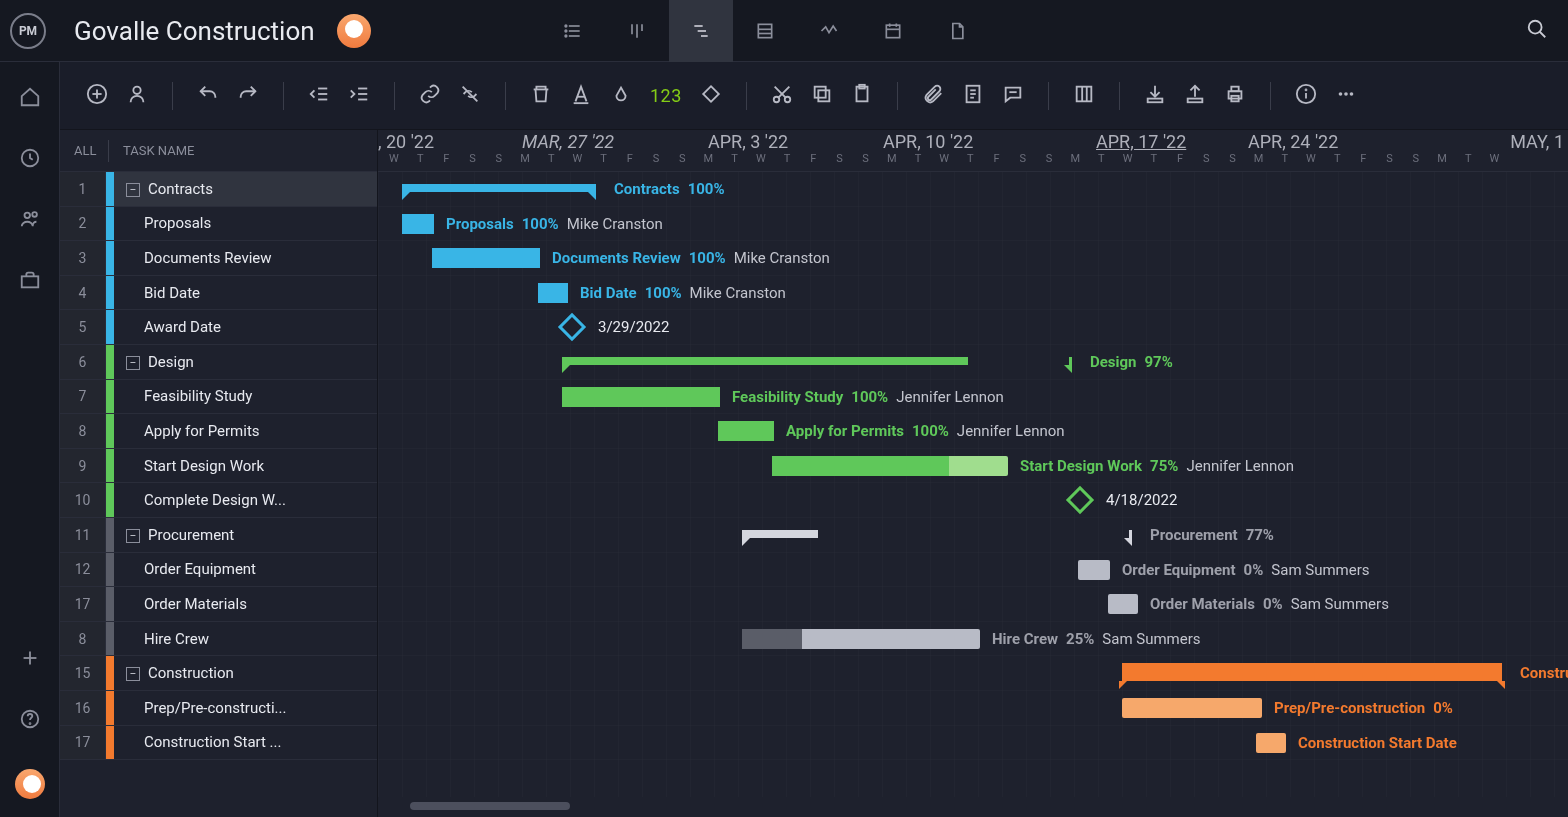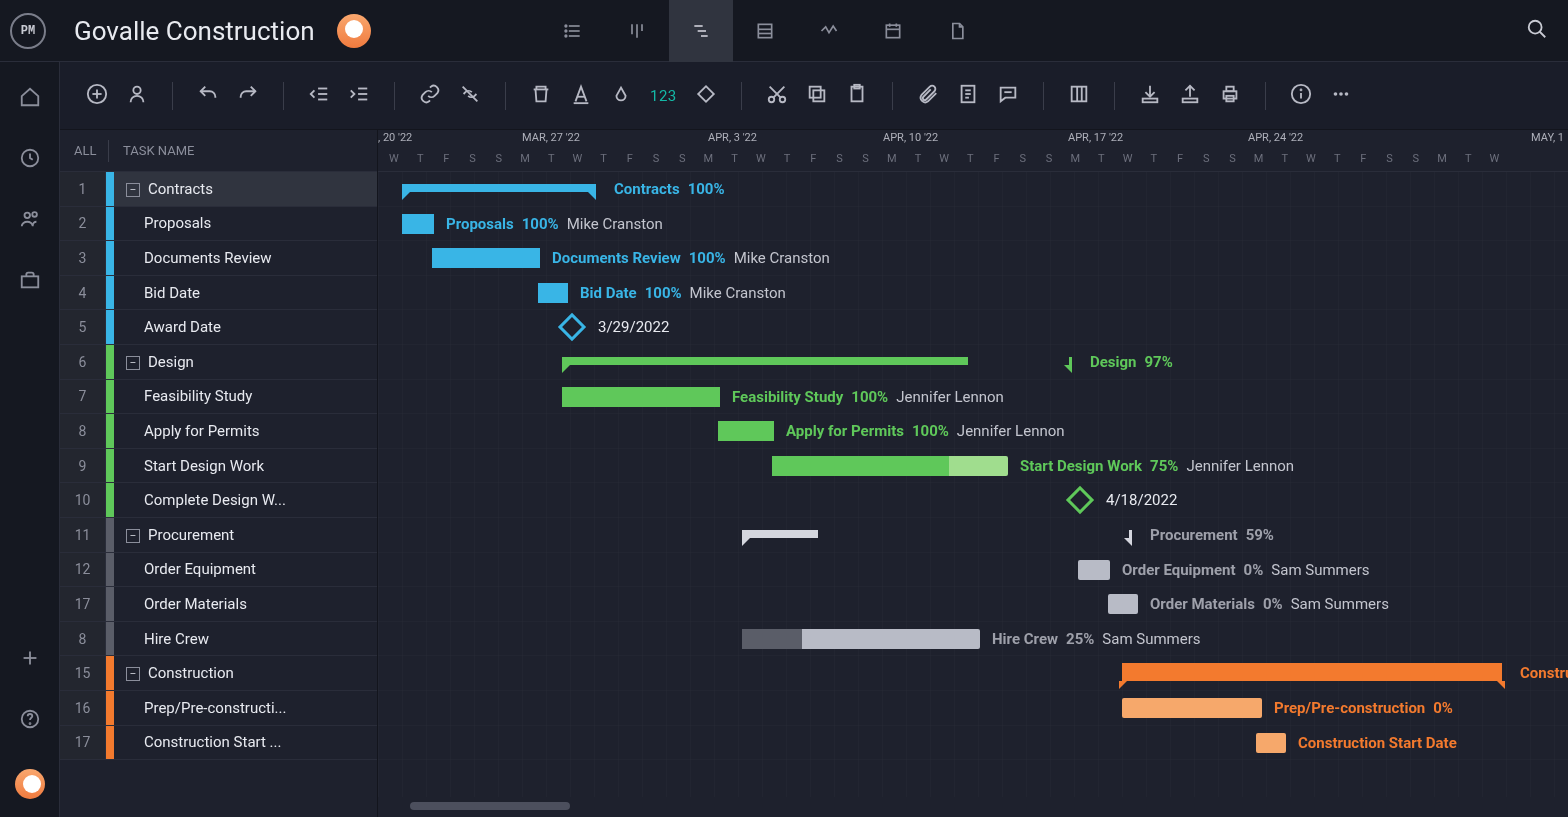--- a/index.html
+++ b/index.html
@@ -22,21 +22,20 @@
     padding: 0 20px 0 10px;
     border-bottom: 1px solid #2a2d3a;
     background: #151821;
   }
   .logo {
     width: 36px; height: 36px; border-radius: 50%;
     border: 2px solid #7a7d8a;
     display: flex; align-items: center; justify-content: center;
     font-size: 12px; font-weight: 700; color: #c9cbd4;
     margin-right: 28px;
-    font-family: Liberation Mono, monospace;
   }
   .projtitle { font-size: 26px; color: #e8eaf0; font-weight: 400; margin-right: 22px; }
   .avatar {
     width: 34px; height: 34px; border-radius: 50%;
     background: linear-gradient(#f9a76e, #f07b3f);
     position: relative;
   }
   .avatar::after {
     content:""; position:absolute; left:8px; top:6px; width:18px; height:18px;
     border-radius:50%; background:#fff;
@@ -69,21 +68,21 @@
   .main { flex:1; display:flex; flex-direction:column; overflow:hidden; }
 
   
   .toolbar {
     height:68px; display:flex; align-items:center;
     padding:0 26px; gap:18px; color:#b7b9c4;
     background:#1a1d29; border-bottom:1px solid #13151d;
   }
   .tb-sep { width:1px; height:28px; background:#3a3d4a; margin:0 6px; }
   .tb-icon { width:22px; height:22px; color:#b7b9c4; }
-  .tb-num { font-size:15px; color:#14b8a6; letter-spacing:0.5px; }
+  .tb-num { font-size:18px; color:#84cc16; letter-spacing:0.5px; }
 
   
   .content { flex:1; display:flex; overflow:hidden; background:#1e212d; }
 
   
   .tasklist {
     width: 318px; display:flex; flex-direction:column;
     background:#1e212d; border-right:1px solid #13151d;
   }
   .thead {
@@ -118,21 +117,21 @@
 
   
   .gantt {
     flex:1; position:relative; overflow:hidden;
     background:#1e212d;
   }
   .ghead {
     height:42px; border-bottom:1px solid #2a2d3a;
     position:relative; color:#8b8e9b; font-size:12px;
   }
-  .gmajor { position:absolute; top:1px; font-size:11px; color:#aeb0ba; }
+  .gmajor { position:absolute; top:1px; font-size:18px; color:#aeb0ba; }
   .gminor {
     position:absolute; top:22px; font-size:11px; color:#6c6f7c;
     width:24px; text-align:center;
   }
   .gbody {
     position:absolute; left:0; right:0; top:42px; bottom:20px;
     background-image:
       repeating-linear-gradient(to right, rgba(255,255,255,0.02) 0 1px, transparent 1px 24px);
   }
   .grow {
@@ -512,24 +511,24 @@
                 <div class="rownum">17</div>
                 <div class="colorbar bg-orange"></div>
                 <div class="taskname childpad">Construction Start ...</div>
               </div>
             </div>
         </div>
 
         <div class="gantt">
           <div class="ghead" id="ghead">
               <div class="gmajor" style="left: 0px;">, 20 '22</div>
-              <div class="gmajor" style="left: 144px;">MAR, 27 '22</div>
+              <div class="gmajor" style="left: 144px; font-style: italic;">MAR, 27 '22</div>
               <div class="gmajor" style="left: 330px;">APR, 3 '22</div>
               <div class="gmajor" style="left: 505px;">APR, 10 '22</div>
-              <div class="gmajor" style="left: 690px;">APR, 17 '22</div>
+              <div class="gmajor" style="left: 718px; text-decoration: underline;">APR, 17 '22</div>
               <div class="gmajor" style="left: 870px;">APR, 24 '22</div>
               <div class="gmajor" style="right: 4px;">MAY, 1</div>
               <div class="gminor" style="left: 4px;">W</div>
               <div class="gminor" style="left: 30.2px;">T</div>
               <div class="gminor" style="left: 56.4px;">F</div>
               <div class="gminor" style="left: 82.6px;">S</div>
               <div class="gminor" style="left: 108.8px;">S</div>
               <div class="gminor" style="left: 135px;">M</div>
               <div class="gminor" style="left: 161.2px;">T</div>
               <div class="gminor" style="left: 187.4px;">W</div>
@@ -655,21 +654,21 @@
               <div class="grow">
                 <div class="diamond" style="left: 692px; border-color: rgb(95, 200, 90);"></div>
                 <div class="barlabel" style="color: rgb(232, 234, 240); left: 728px;">4/18/2022</div>
               </div>
               <div class="grow">
                 <div class="summarybar c-gray" style="left: 364px; width: 390px; color: rgb(212, 214, 222);">
                   <div class="summaryfill" style="width: 19%;"></div>
                 </div>
                 <div class="barlabel c-gray" style="left: 772px;">
                   <span class="lname">Procurement</span> 
-                  <span class="lperc">59%</span>
+                  <span class="lperc">77%</span>
                 </div>
               </div>
               <div class="grow">
                 <div class="bar bg-gray2" style="left: 700px; width: 32px;">
                   <div class="barprog bg-graydim" style="width: 0%;"></div>
                 </div>
                 <div class="barlabel c-gray" style="left: 744px;">
                   <span class="lname">Order Equipment</span> 
                   <span class="lperc">0%</span> 
                   <span class="lassignee">Sam Summers</span>

